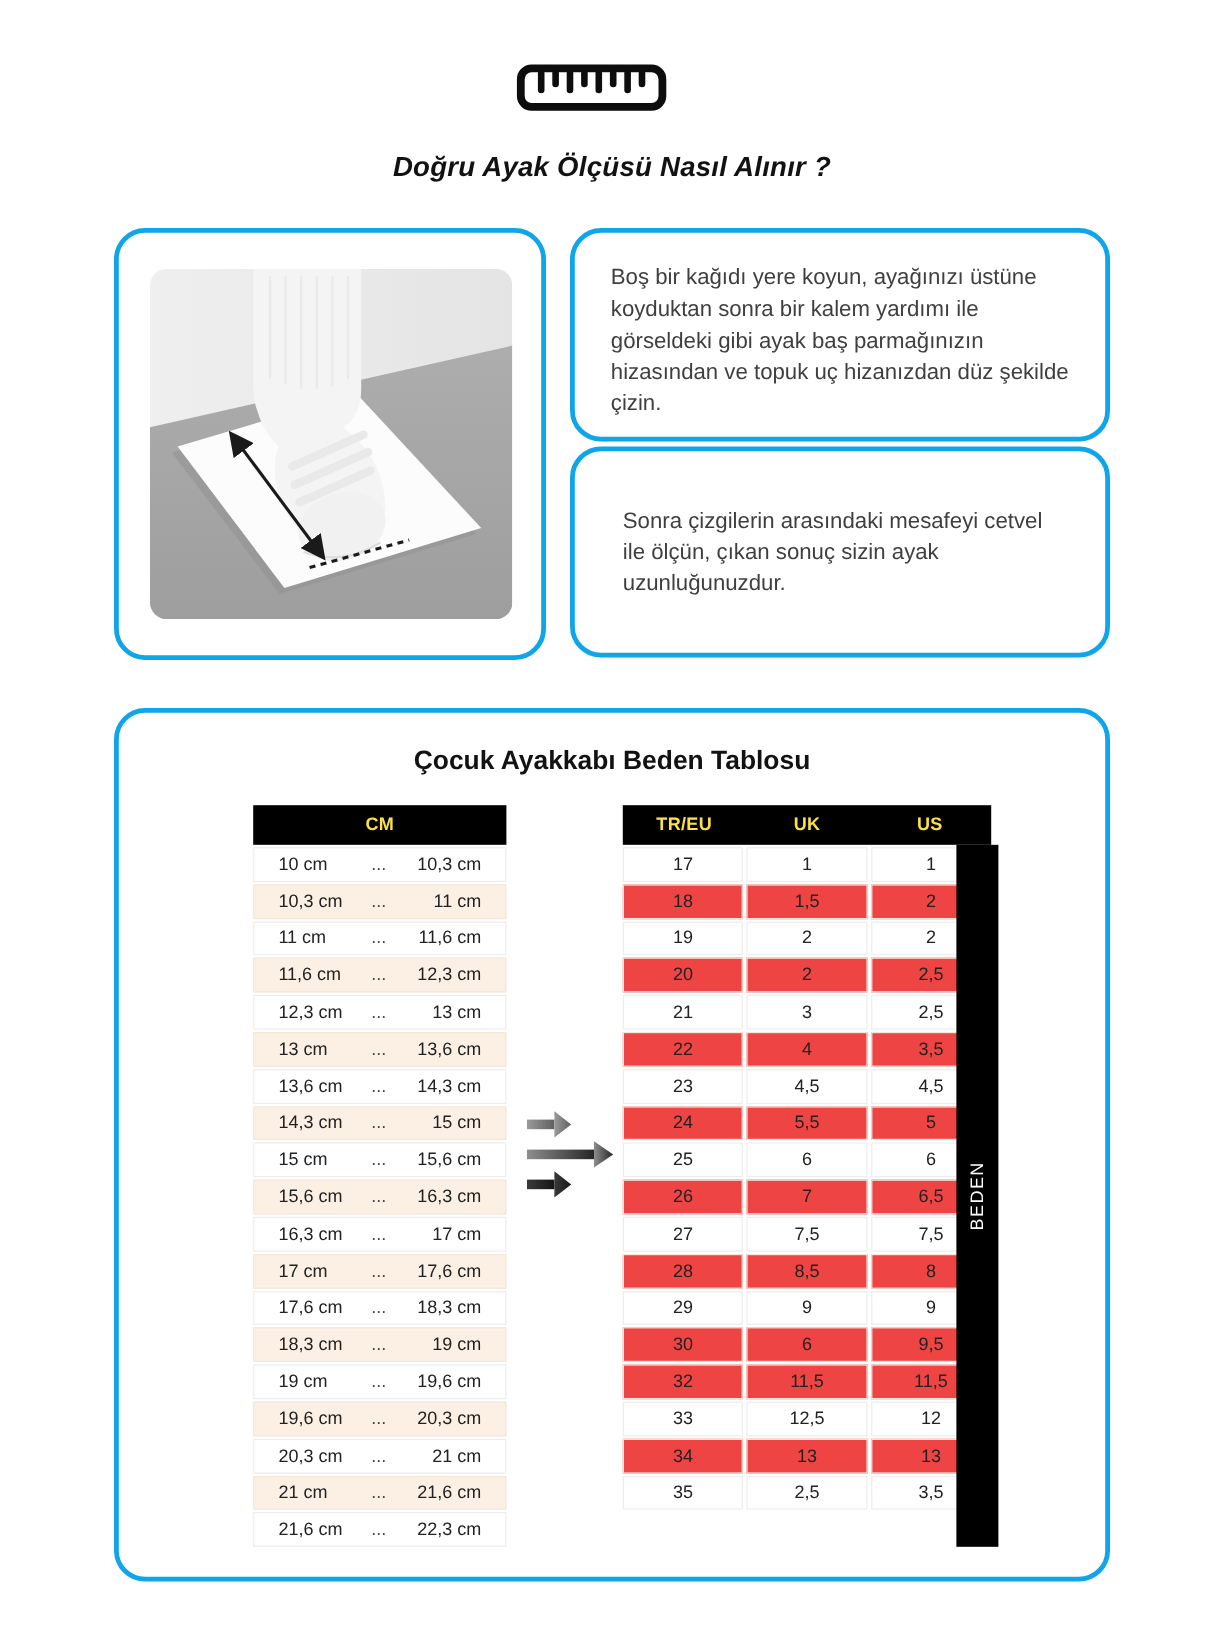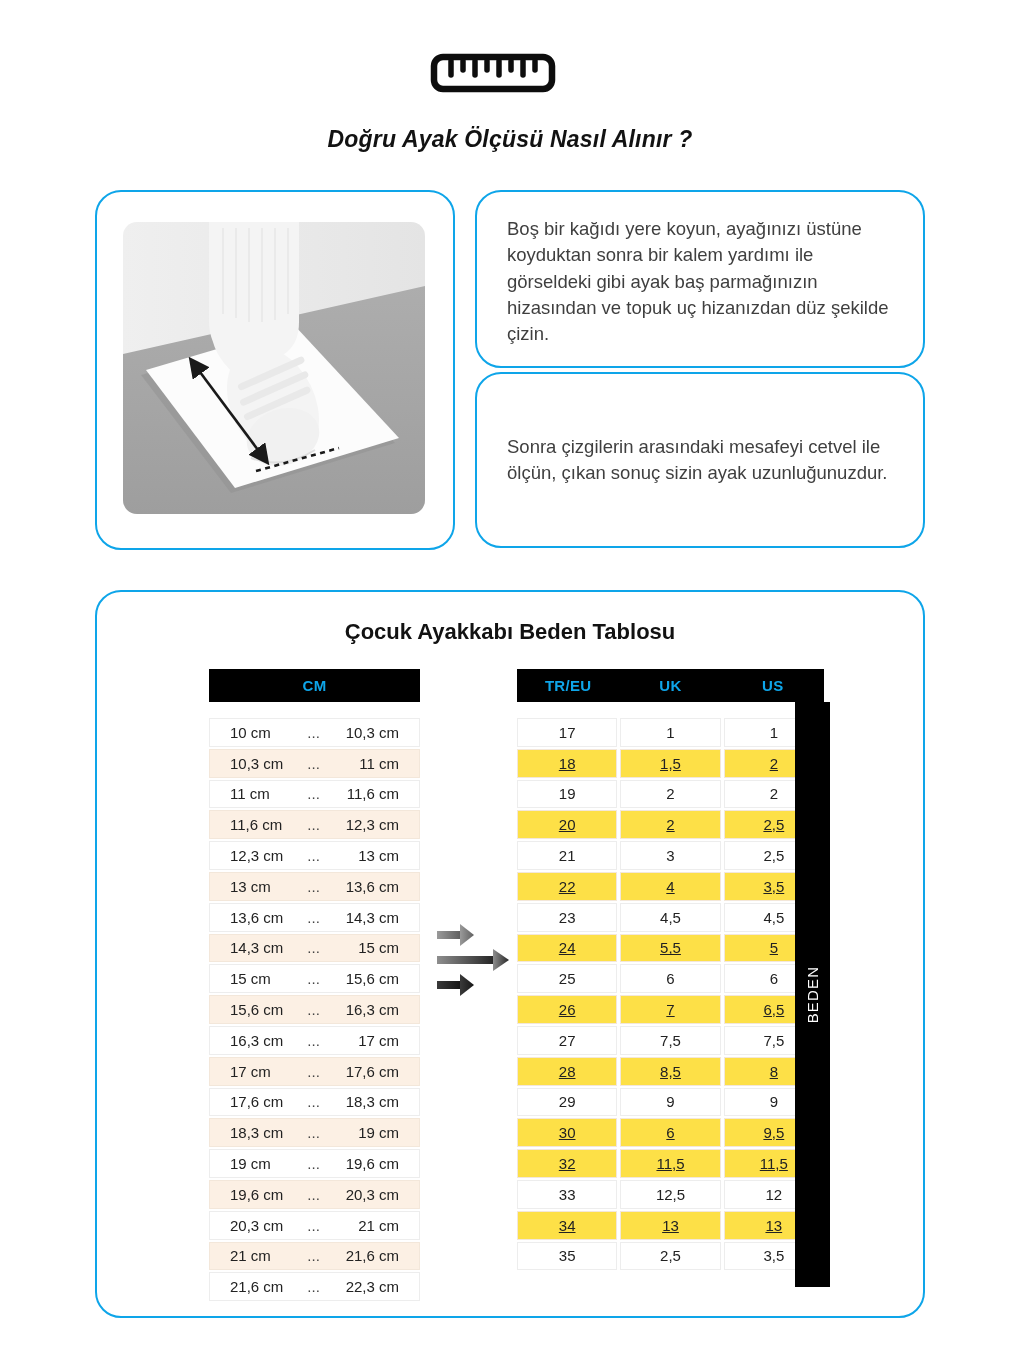--- a/index.html
+++ b/index.html
@@ -17,68 +17,68 @@
   .page-title {
     position:absolute; top:126px; left:0; width:100%;
     text-align:center; font-size:23px; font-weight:700; color:#121212;
     letter-spacing:.2px;
     font-style:italic;
   }
 
   
   .card {
     position:absolute; background:#fff;
-    border:2px solid #0ea5e9; border-radius:26px;
+    border:4px solid #0ea5e9; border-radius:26px;
   }
   .photo-card { left:95px; top:190px; width:360px; height:360px; }
   .photo {
     position:absolute; left:26px; top:30px; width:302px; height:292px;
     border-radius:14px; overflow:hidden;
   }
   .info-card-1 { left:475px; top:190px; width:450px; height:178px; padding:24px 30px; }
-  .info-card-2 { left:475px; top:372px; width:450px; height:176px; padding:0 30px; display:flex; align-items:center; }
+  .info-card-2 { left:475px; top:372px; width:450px; height:176px; padding:0 40px; display:flex; align-items:center; }
   .info-card-1 p, .info-card-2 p {
     font-size:18.5px; line-height:1.42; color:#3f3f3f;
   }
 
   
   .table-card { left:95px; top:590px; width:830px; height:728px; }
   .section-title {
     position:absolute; top:27px; left:0; width:100%;
     text-align:center; font-size:22px; font-weight:700; color:#121212;
   }
 
   .cm-table  { position:absolute; left:112px; top:77px; width:211px; }
   .size-table{ position:absolute; left:420px; top:77px; width:307px; }
 
   .t-header {
-    height:33px; background:#000000; color:#0ea5e9;
+    height:33px; background:#000000; color:#fde047;
     font-size:15px; font-weight:700; letter-spacing:.3px;
     display:flex; align-items:center; justify-content:center;
   }
   .t-header.multi span { flex:1; text-align:center; font-weight:600; }
 
-  .rows { display:flex; flex-direction:column; gap:2px; padding-top:16px; }
+  .rows { display:flex; flex-direction:column; gap:2px; padding-top:2px; }
   .row  { height:28.8px; font-size:15px; color:#222; flex:0 0 auto; }
 
   .cm-row {
     display:flex; align-items:center; padding:0 20px;
     background:#fff; border:1px solid #ededed;
   }
   .cm-row.alt { background:#fcf0e4; border-color:#f3e7da; }
   .cm-row .from { width:82px; text-align:left; }
   .cm-row .dots { flex:1; text-align:center; color:#444; }
   .cm-row .to   { width:84px; text-align:right; white-space:nowrap; }
 
   .size-row { display:flex; gap:3px; }
   .size-row .cell {
     flex:1; display:flex; align-items:center; justify-content:center;
     background:#fff; border:1px solid #ededed;
   }
-  .size-row.alt .cell { background:#fde047; border-color:#f3e7da;text-decoration:underline; }
+  .size-row.alt .cell { background:#ef4444; border-color:#f3e7da; }
 
   .beden-bar {
     position:absolute; left:698px; top:110px; width:35px; height:585px;
     background:#000000; display:flex; align-items:center; justify-content:center;
   }
   .beden-bar span {
     transform:rotate(-90deg); color:#fff; font-size:15px;
     letter-spacing:1.2px; white-space:nowrap; font-weight:500;
   }
 

